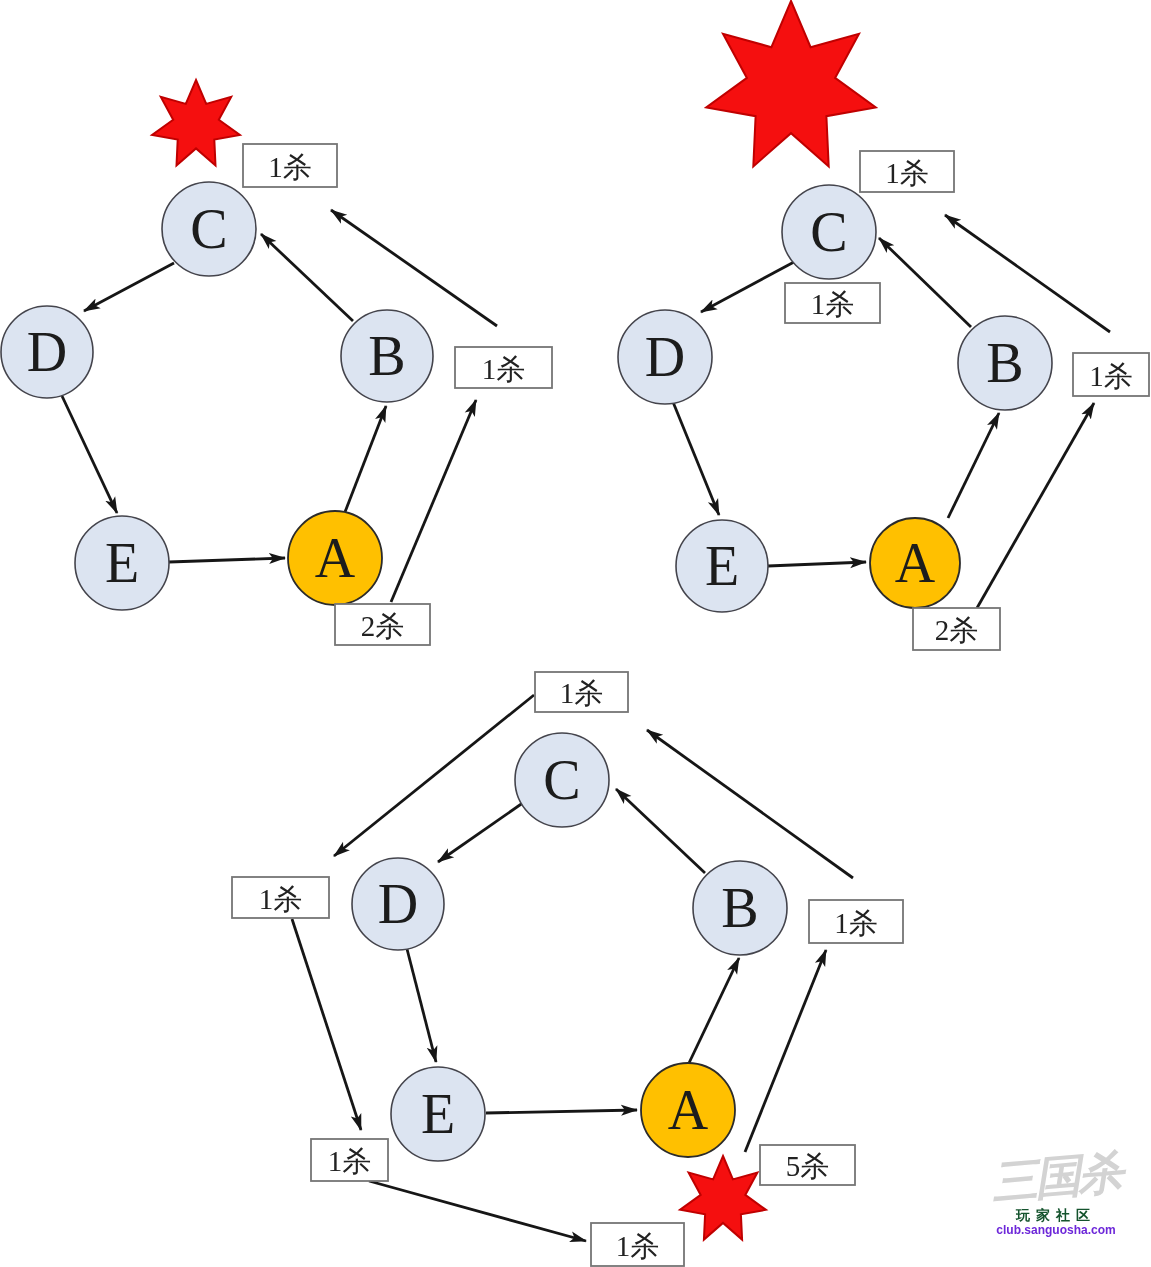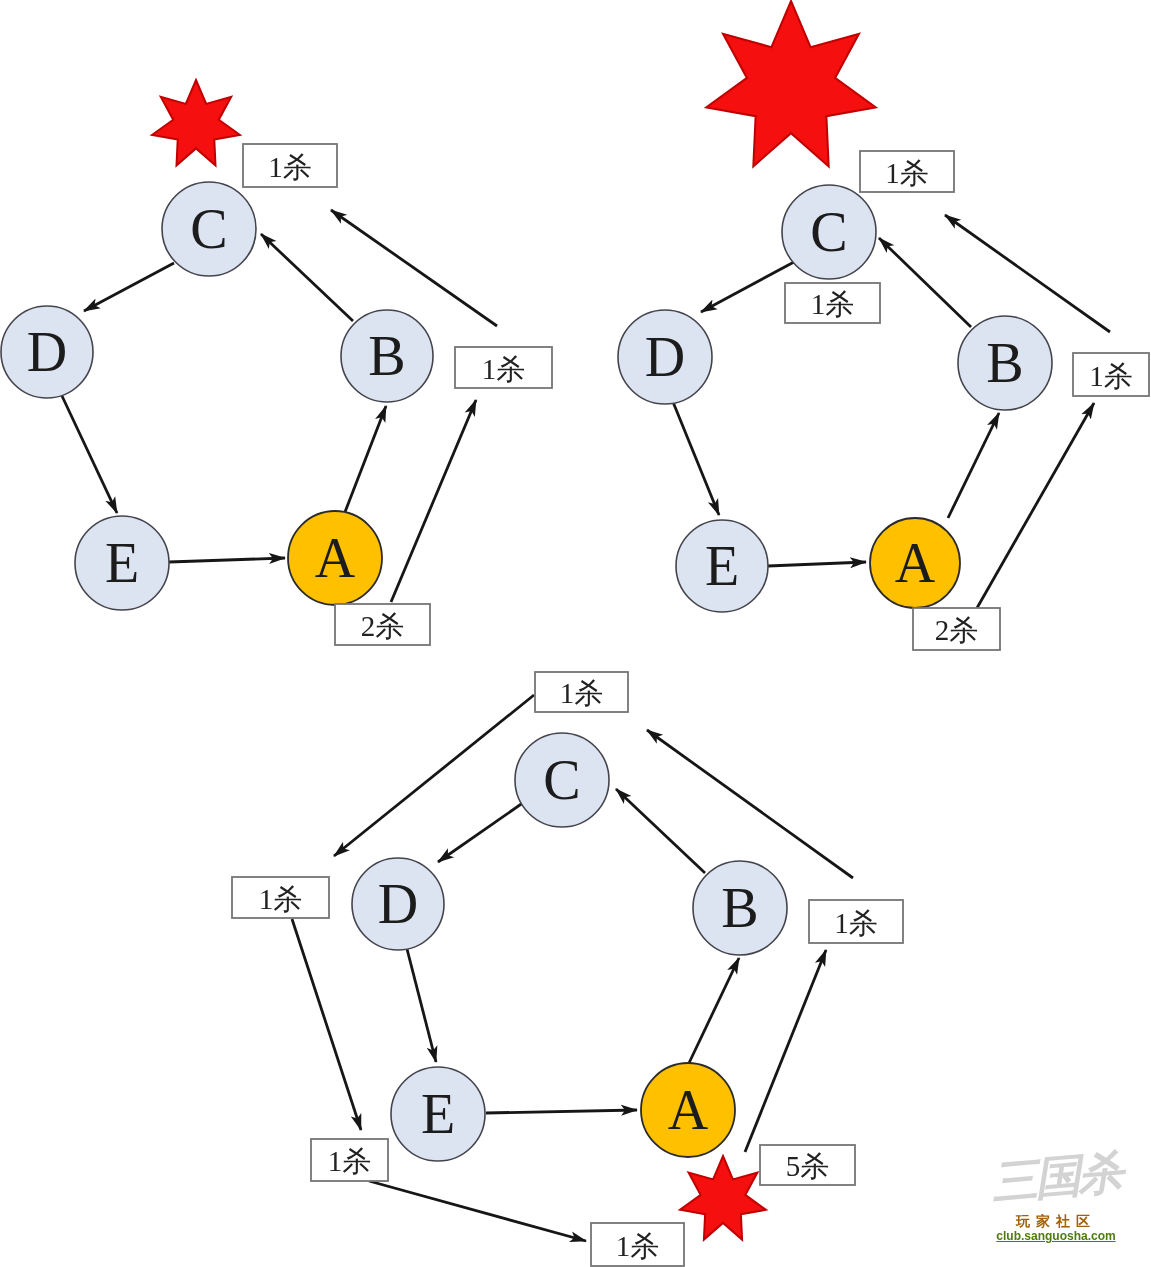--- a/index.html
+++ b/index.html
@@ -30,28 +30,27 @@
     position:absolute;left:978px;top:1154px;width:156px;
     text-align:center;line-height:1.05;user-select:none;
     font-family:"Liberation Serif","DejaVu Serif",serif;
   }
   .wm-brand{
     font-size:46px;font-weight:bold;font-style:italic;
     color:#d3d3d3;transform:rotate(-5deg);letter-spacing:-3px;
     white-space:nowrap;
   }
   .wm-community{
-    font-size:14px;font-weight:bold;color:#a16207;
-    letter-spacing:6px;margin-top:13px;white-space:nowrap;
+    font-size:14px;font-weight:bold;color:#14532d;
+    letter-spacing:6px;margin-top:7px;white-space:nowrap;
   }
   .wm-site{
-    font-size:12px;font-weight:bold;color:#4d7c0f;
+    font-size:12px;font-weight:bold;color:#6d28d9;
     font-family:"Liberation Sans","DejaVu Sans",sans-serif;
     white-space:nowrap;
-    text-decoration:underline;
   }
 </style>
 </head>
 <body>
 
 <div class="canvas">
   <svg id="diagram-svg" width="1151" height="1267" viewBox="0 0 1151 1267">
     <defs>
       <marker id="arrh" markerUnits="userSpaceOnUse" markerWidth="20" markerHeight="16" refX="16" refY="7" orient="auto">
         <path d="M0,1.5 L17,7 L0,12.5 L4,7 Z" fill="#161616"></path>

